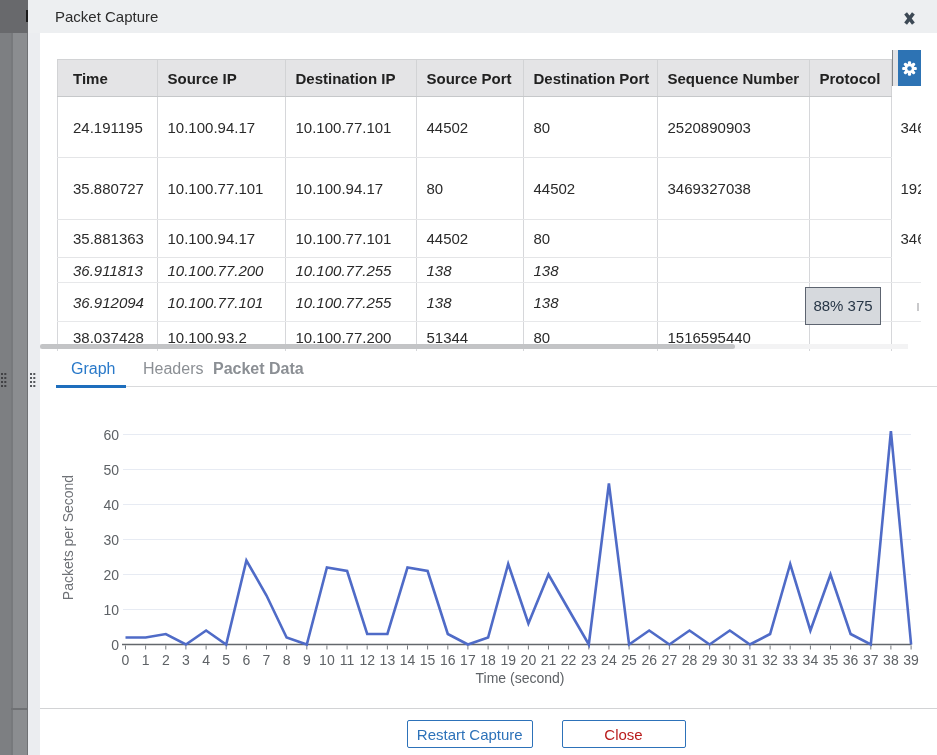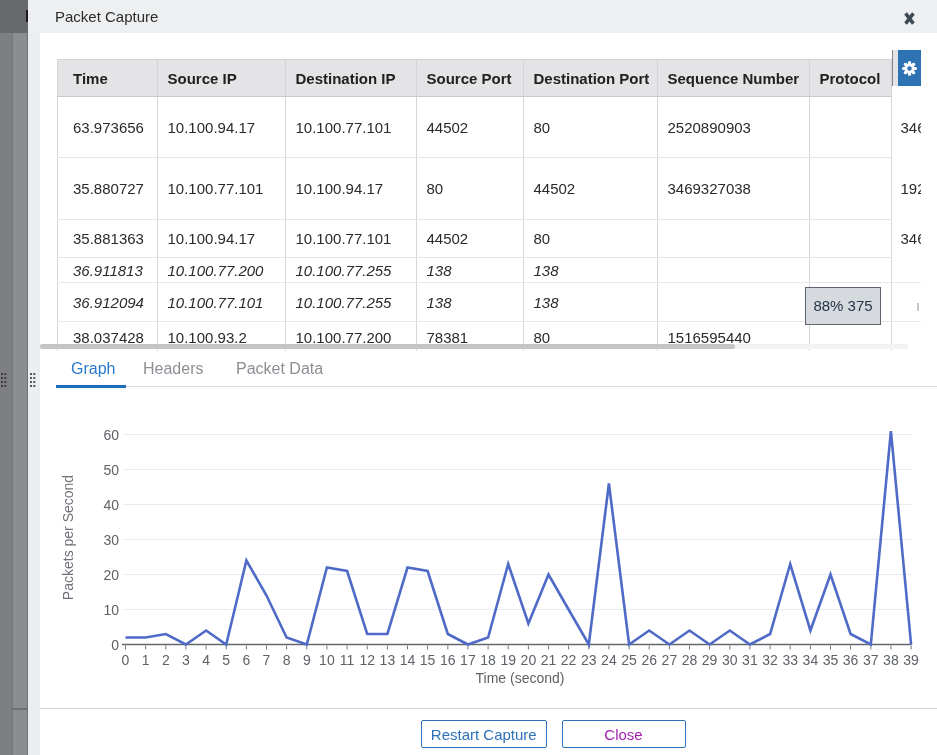--- a/index.html
+++ b/index.html
@@ -53,21 +53,21 @@
           <th class="h">Destination IP</th>
     <th class="h">Source Port</th>
           <th class="h">Destination Port</th>
           <th class="h">Sequence Number</th>
     <th class="h">Protocol</th>
           <th class="hlast"></th>
   </tr>
   </thead>
   <tbody>
   <tr style="height:61px;">
-          <td class="c1">63.973656</td>
+          <td class="c1">24.191195</td>
           <td>10.100.94.17</td>
           <td>10.100.77.101</td>
           <td>44502</td>
           <td>80</td>
           <td>2520890903</td>
           <td></td>
           <td class="ack">3469327038</td>
         </tr>
   <tr style="height:62px;">
           <td class="c1">35.880727</td>
@@ -106,21 +106,21 @@
           <td>138</td>
           <td>138</td>
           <td></td>
           <td></td>
           <td class="ack"></td>
         </tr>
   <tr style="height:32px;">
           <td class="c1">38.037428</td>
           <td>10.100.93.2</td>
           <td>10.100.77.200</td>
-          <td>78381</td>
+          <td>51344</td>
           <td>80</td>
           <td>1516595440</td>
           <td></td>
           <td class="ack"></td>
         </tr>
   </tbody>
 </table>
 </div>
 <style>
   th.h{background:#e4e4e6;font-weight:bold;font-size:15px;color:#212121;text-align:left;
@@ -156,21 +156,21 @@
 <div class="abs" style="left:40px;top:343.5px;width:868px;height:5.5px;background:#f3f3f4;"></div>
 <div class="abs" style="left:40px;top:343.5px;width:695px;height:5.5px;background:#c3c4c6;border-radius:3px;"></div>
 
 <div class="abs" style="left:805px;top:287px;width:76px;height:37.5px;background:#d6d9dd;
      border:1.5px solid #5d6470;box-sizing:border-box;font-size:15px;color:#273646;
      display:flex;align-items:center;justify-content:center;">88%&nbsp;375</div>
 <div class="abs" style="left:916.5px;top:302.5px;width:2px;height:8px;background:#c9c9cb;"></div>
 
 <div class="abs" style="left:71px;top:360.3px;font-size:16px;color:#2979c9;">Graph</div>
 <div class="abs" style="left:143px;top:360.3px;font-size:16px;color:#8b8f94;">Headers</div>
-<div class="abs" style="left:236px;top:360.3px;font-size:16px;color:#8b8f94;">Packet Data</div>
+<div class="abs" style="left:213px;top:360.3px;font-size:16px;color:#8b8f94;font-weight:bold;">Packet Data</div>
 <div class="abs" style="left:56px;top:386.4px;width:881px;height:1px;background:#d9dadc;"></div>
 <div class="abs" style="left:56px;top:384.7px;width:70px;height:3.3px;background:#1e6ebd;"></div>
 
 <svg id="chart" class="abs" style="left:40px;top:395px;" width="897" height="310" viewBox="0 0 897 310">
   <line x1="83" x2="871" y1="214.5" y2="214.5" stroke="#e7ebf3" stroke-width="1"></line>
   <line x1="83" x2="871" y1="179.5" y2="179.5" stroke="#e7ebf3" stroke-width="1"></line>
   <line x1="83" x2="871" y1="144.5" y2="144.5" stroke="#e7ebf3" stroke-width="1"></line>
   <line x1="83" x2="871" y1="109.5" y2="109.5" stroke="#e7ebf3" stroke-width="1"></line>
   <line x1="83" x2="871" y1="74.5" y2="74.5" stroke="#e7ebf3" stroke-width="1"></line>
   <line x1="83" x2="871" y1="39.5" y2="39.5" stroke="#e7ebf3" stroke-width="1"></line>
@@ -263,16 +263,16 @@
   <text x="79" y="79.5" text-anchor="end" font-size="14px" fill="#5e6266">50</text>
   <text x="79" y="44.5" text-anchor="end" font-size="14px" fill="#5e6266">60</text>
   <polyline points="85.5,242.5 105.6,242.5 125.8,239.0 145.9,249.5 166.1,235.5 186.2,249.5 206.4,165.5 226.5,200.5 246.6,242.5 266.8,249.5 286.9,172.5 307.1,176.0 327.2,239.0 347.4,239.0 367.5,172.5 387.6,176.0 407.8,239.0 427.9,249.5 448.1,242.5 468.2,169.0 488.4,228.5 508.5,179.5 528.6,214.5 548.8,249.5 568.9,88.5 589.1,249.5 609.2,235.5 629.4,249.5 649.5,235.5 669.6,249.5 689.8,235.5 709.9,249.5 730.1,239.0 750.2,169.0 770.4,235.5 790.5,179.5 810.6,239.0 830.8,249.5 850.9,36.0 871.1,249.5" fill="none" stroke="#4f6bc7" stroke-width="2.6"></polyline>
   <text font-size="14px" fill="#6e7176" text-anchor="middle" transform="translate(33,142.5) rotate(-90)">Packets per Second</text>
   <text x="480" y="288" text-anchor="middle" font-size="14px" fill="#5e6266">Time (second)</text>
 </svg>
 
 <div class="abs" style="left:40px;top:707.5px;width:897px;height:1px;background:#d2d3d5;"></div>
 <div class="abs" style="left:294px;top:720px;width:121.5px;height:28px;background:#2d72b9;border-radius:2px;
      font-size:15px;color:#fff;display:flex;align-items:center;justify-content:center;margin-top:45px;">Save as PCAP</div>
-<div class="abs" style="left:421px;top:720px;width:125.5px;height:28px;background:#fff;border:1px solid #2d72b9;
+<div class="abs" style="left:407px;top:720px;width:125.5px;height:28px;background:#fff;border:1px solid #2d72b9;
      box-sizing:border-box;border-radius:2px;font-size:15px;color:#2d72b9;display:flex;align-items:center;justify-content:center;">Restart Capture</div>
 <div class="abs" style="left:561.5px;top:720px;width:124px;height:28px;background:#fff;border:1px solid #2d72b9;
-     box-sizing:border-box;border-radius:2px;font-size:15px;color:#a21caf;display:flex;align-items:center;justify-content:center;">Close</div>
+     box-sizing:border-box;border-radius:2px;font-size:15px;color:#b91c1c;display:flex;align-items:center;justify-content:center;">Close</div>
 
 </body></html>

